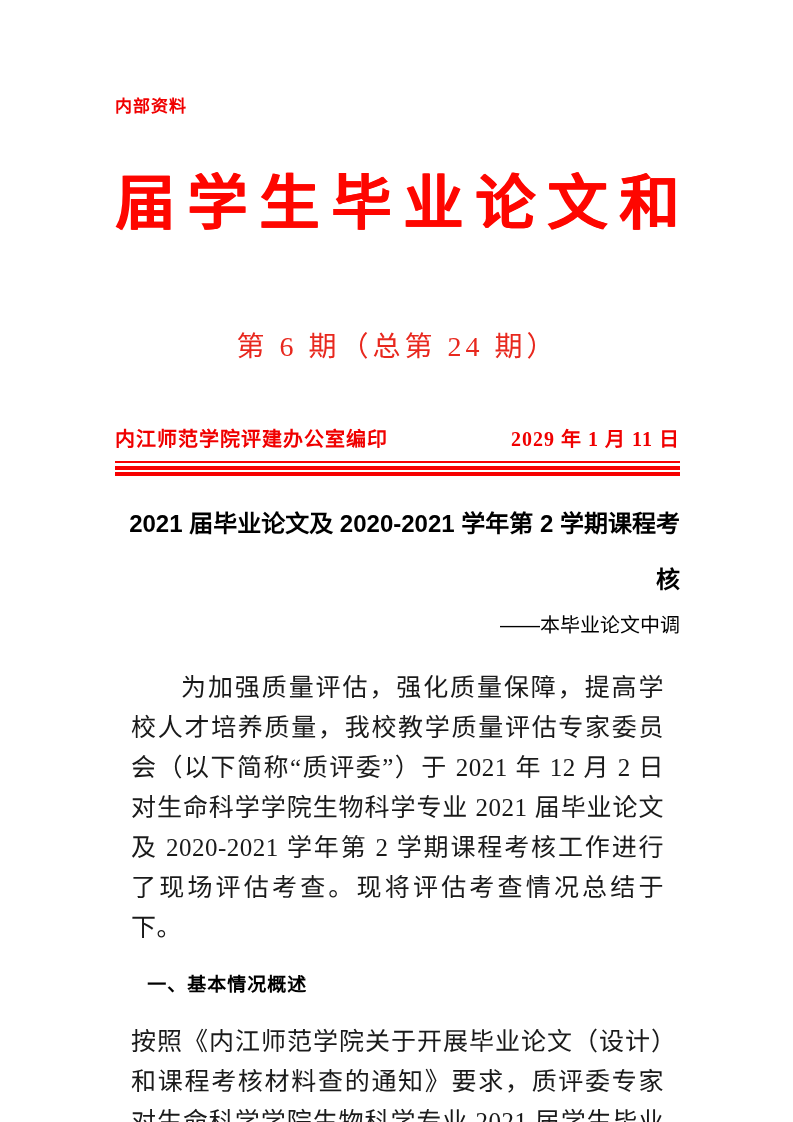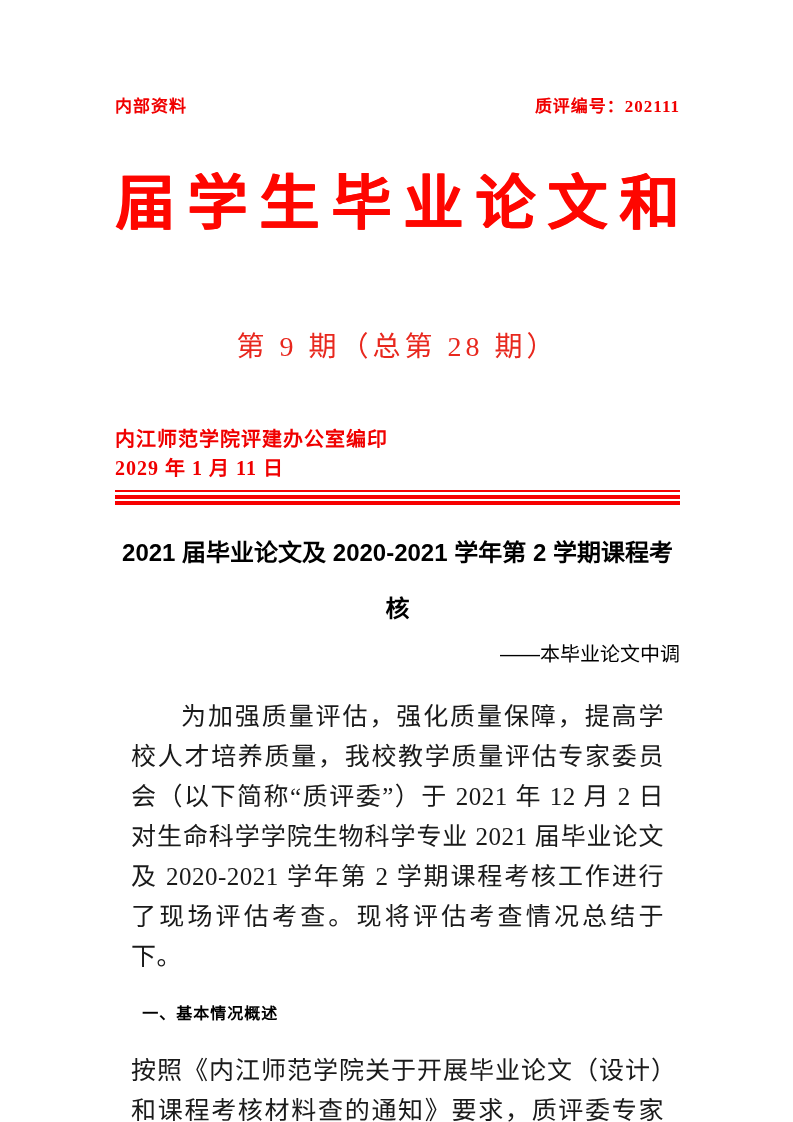--- a/index.html
+++ b/index.html
@@ -57,42 +57,41 @@
     line-height: 36px;
     font-family: "Liberation Serif", "DejaVu Serif", serif;
   }
 
   
   .publisher-row {
     margin-top: 58px;
     display: flex;
     justify-content: space-between;
     align-items: baseline;
-    flex-direction: column;
   }
   .publisher-row .pub {
     color: #f00000;
     font-weight: bold;
     font-size: 20px;
     letter-spacing: 1px;
   }
 
   
   .separator {
     margin-top: 9px;
   }
   .separator .rule-thin  { height: 2px; background: #f70000; }
   .separator .rule-gap3  { height: 3px; }
   .separator .rule-thick { height: 4px; background: #f70000; }
   .separator .rule-gap2  { height: 2px; }
 
   
   .article-title {
     margin-top: 20px;
-    text-align: center;
+    text-align: right;
     color: #000000;
     font-weight: bold;
     font-size: 24px;
     line-height: 56px;
     font-family: "Liberation Sans", "DejaVu Sans", sans-serif;
   }
 
   .article-subtitle {
     margin-top: 4px;
     text-align: right;
@@ -110,45 +109,44 @@
     text-align: justify;
     color: #1a1a1a;
     letter-spacing: 0.5px;
   }
   .para-1 {
     margin-top: 30px;
     text-indent: 2em;
   }
   .section-heading {
     margin: 0;
-    font-size: 16px;
+    font-size: 19px;
     line-height: 42px;
     font-weight: bold;
     color: #000000;
     text-indent: 1.7em;
     font-family: "Liberation Sans", "DejaVu Sans", sans-serif;
     letter-spacing: 1px;
   }
   .para-2 {
     text-indent: 0;
   }
 </style>
 </head>
 <body>
 
 <div class="page">
 
   <div class="top-row">
     <span class="label">内部资料</span>
-    <span class="label">质评编号：202111</span>
   </div>
 
   <div class="masthead">届学生毕业论文和</div>
 
-  <div class="issue-line">第 9 期（总第 28 期）</div>
+  <div class="issue-line">第 6 期（总第 24 期）</div>
 
   <div class="publisher-row">
     <span class="pub">内江师范学院评建办公室编印</span>
     <span class="pub">2029 年 1 月 11 日</span>
   </div>
 
   <div class="separator">
     <div class="rule-thin"></div>
     <div class="rule-gap3"></div>
     <div class="rule-thick"></div>

